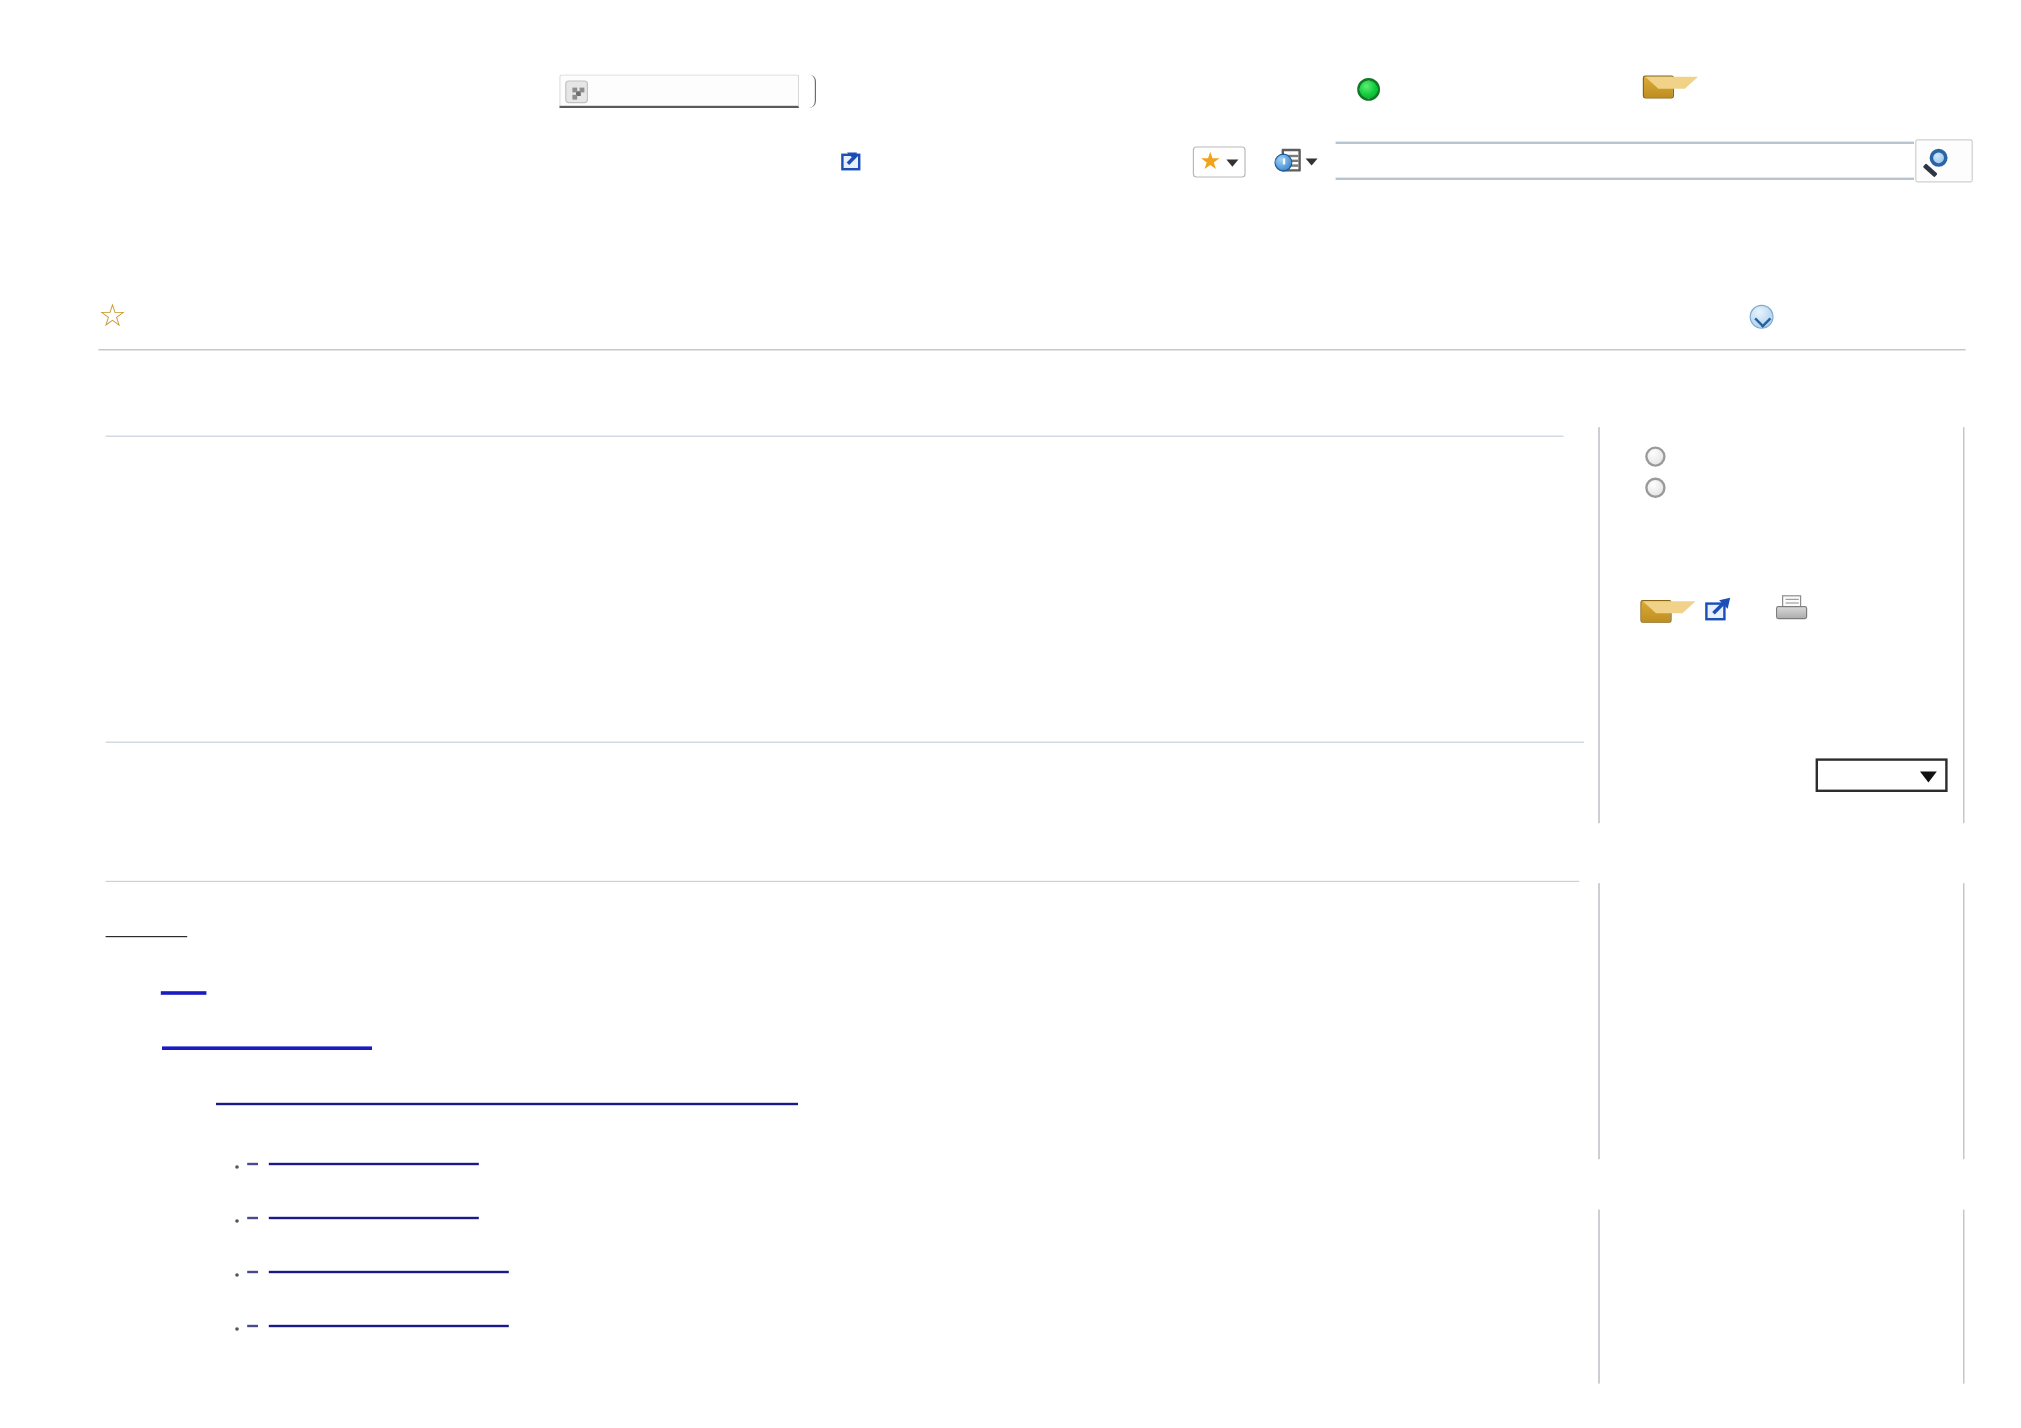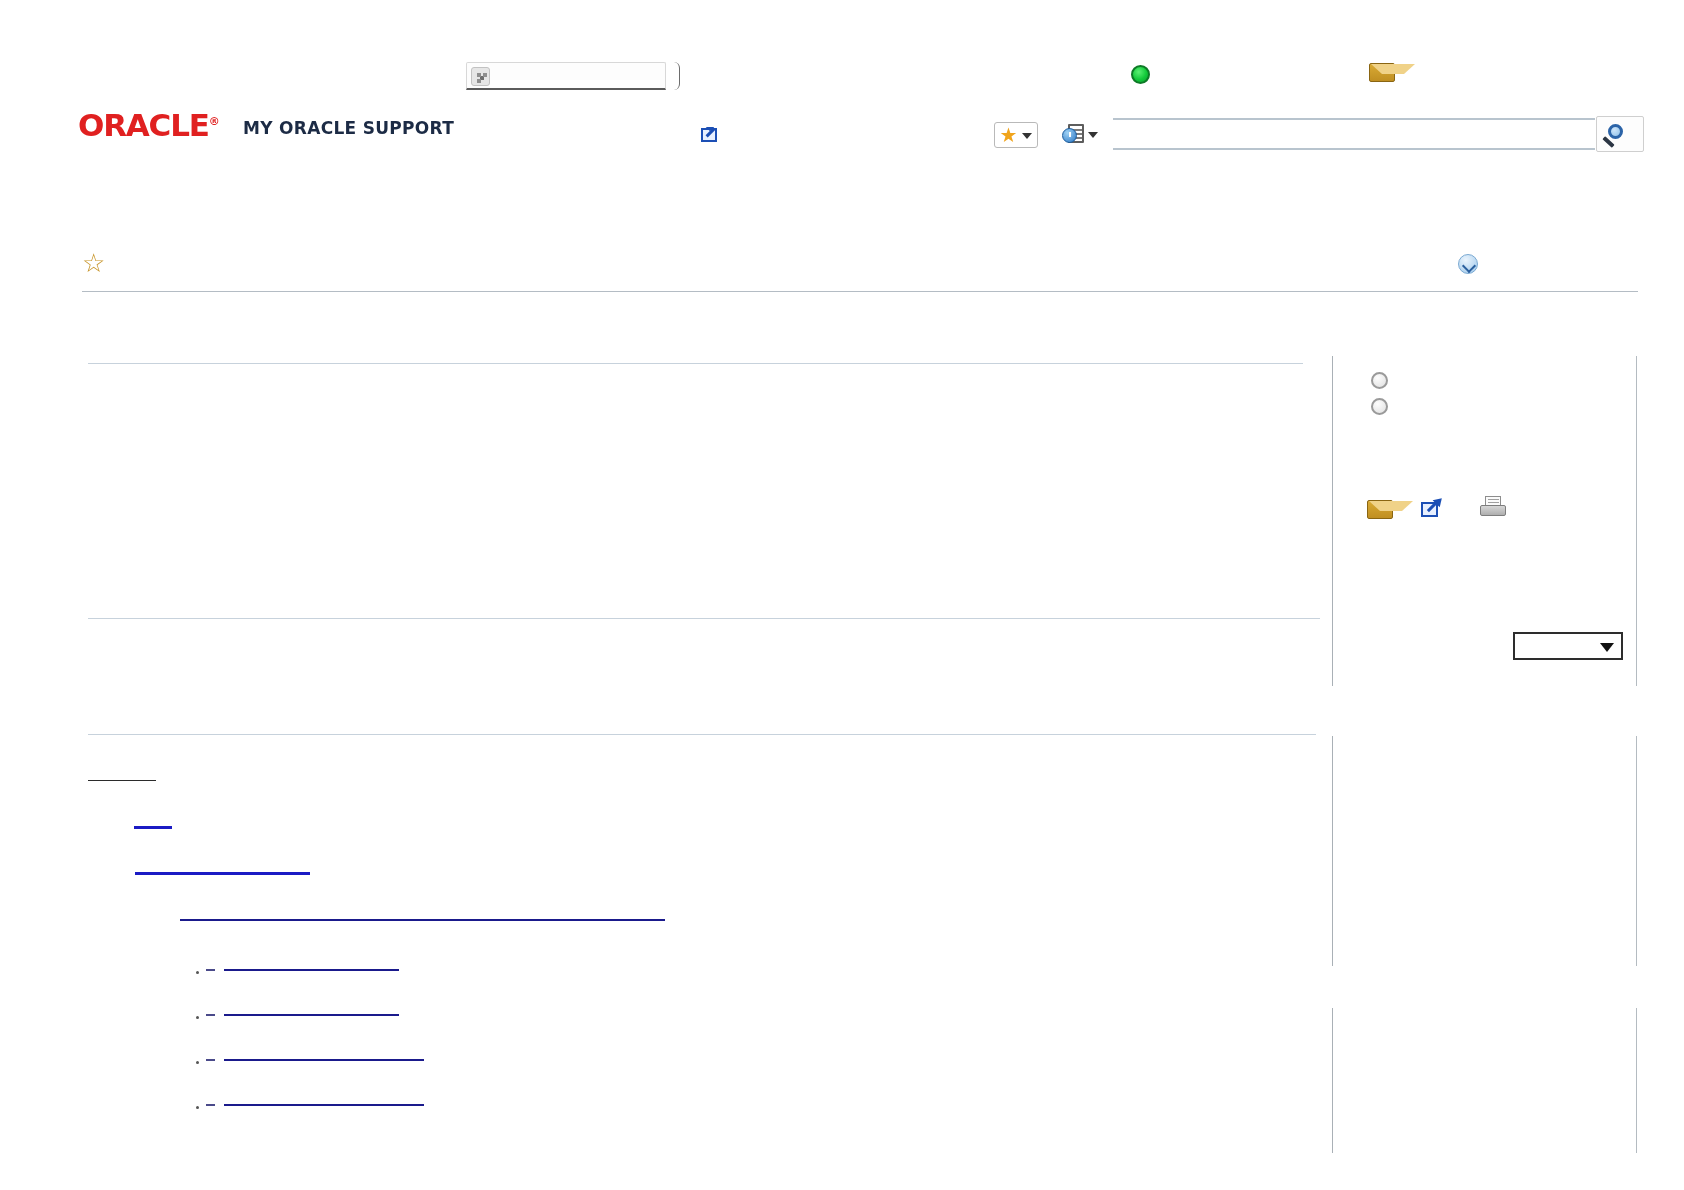--- a/index.html
+++ b/index.html
@@ -320,26 +320,20 @@
     border-left: 7px solid transparent;
     border-right: 7px solid transparent;
     border-top: 9px solid #111;
   }
 </style>
 </head>
 <body>
 
 <div class="page">
 
-  <div class="brand-row">
-    <div class="oracle-logo">
-      <span>ORACLE</span><span class="tm">®</span>
-    </div>
-    <div class="mos-text">MY ORACLE SUPPORT</div>
-  </div>
 
   <div class="app-tab">
     <span class="app-tab-icon"></span>
   </div>
   <div class="app-tab-tail"></div>
 
   <div class="status-dot"></div>
   <div class="mail-icon"></div>
 
   <div class="ext-link-top">

